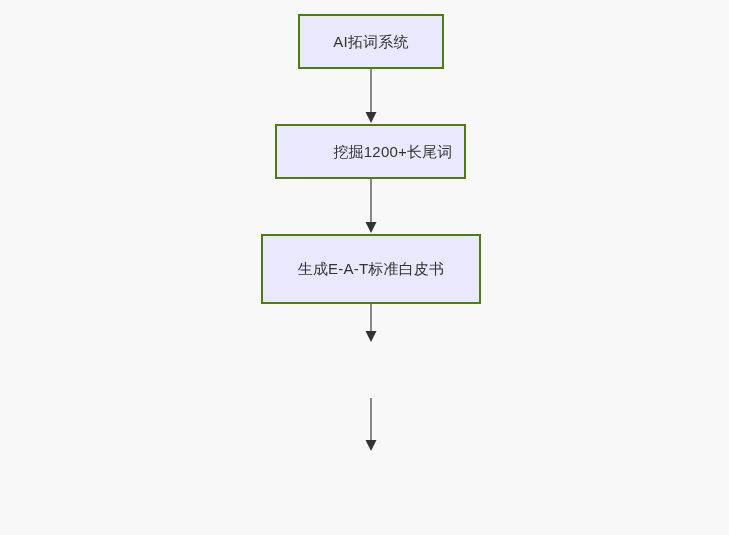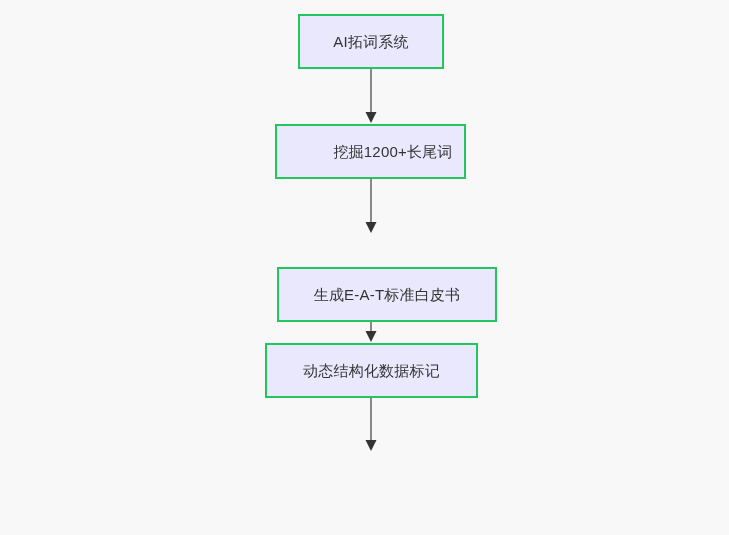--- a/index.html
+++ b/index.html
@@ -15,21 +15,21 @@
   }
   #flowchart {
     position: relative;
     width: 729px;
     height: 535px;
   }
   .node {
     position: absolute;
     box-sizing: border-box;
     background: #eae8fd;
-    border: 2px solid #22c55e;
+    border: 2px solid #4d7c0f;
     display: flex;
     align-items: center;
     justify-content: center;
     color: #333333;
     font-size: 15px;
     line-height: 1.2;
     letter-spacing: 0.2px;
     white-space: nowrap;
   }
   .node-label {
@@ -38,21 +38,21 @@
   .edge {
     position: absolute;
   }
   .edge svg {
     display: block;
     overflow: visible;
   }
   
   #node-0 { left: 298px; top: 14px;  width: 146px; height: 55px; }
   #node-1 { left: 275px; top: 124px; width: 191px; height: 55px; padding-left: 45px; }
-  #node-2 { left: 277px; top: 234px; width: 220px; height: 55px; margin-top: 33px; }
+  #node-2 { left: 261px; top: 234px; width: 220px; height: 70px; }
   #node-3 { left: 265px; top: 343px; width: 213px; height: 55px; }
   #node-4 { left: 254px; top: 452px; width: 234px; height: 54px; }
 
   #edge-0 { left: 361px; top: 69px;  width: 20px; height: 55px; }
   #edge-1 { left: 361px; top: 179px; width: 20px; height: 55px; }
   #edge-2 { left: 361px; top: 289px; width: 20px; height: 54px; }
   #edge-3 { left: 361px; top: 398px; width: 20px; height: 54px; }
 </style>
 </head>
 <body>
@@ -92,18 +92,15 @@
   </div>
 
   <div class="node" id="node-1">
     <span class="node-label">挖掘1200+长尾词</span>
   </div>
 
   <div class="node" id="node-2">
     <span class="node-label">生成E-A-T标准白皮书</span>
   </div>
 
-  <div class="node" id="node-3">
-    <span class="node-label">动态结构化数据标记</span>
-  </div>
 
 
 </div>
 
 </body></html>

